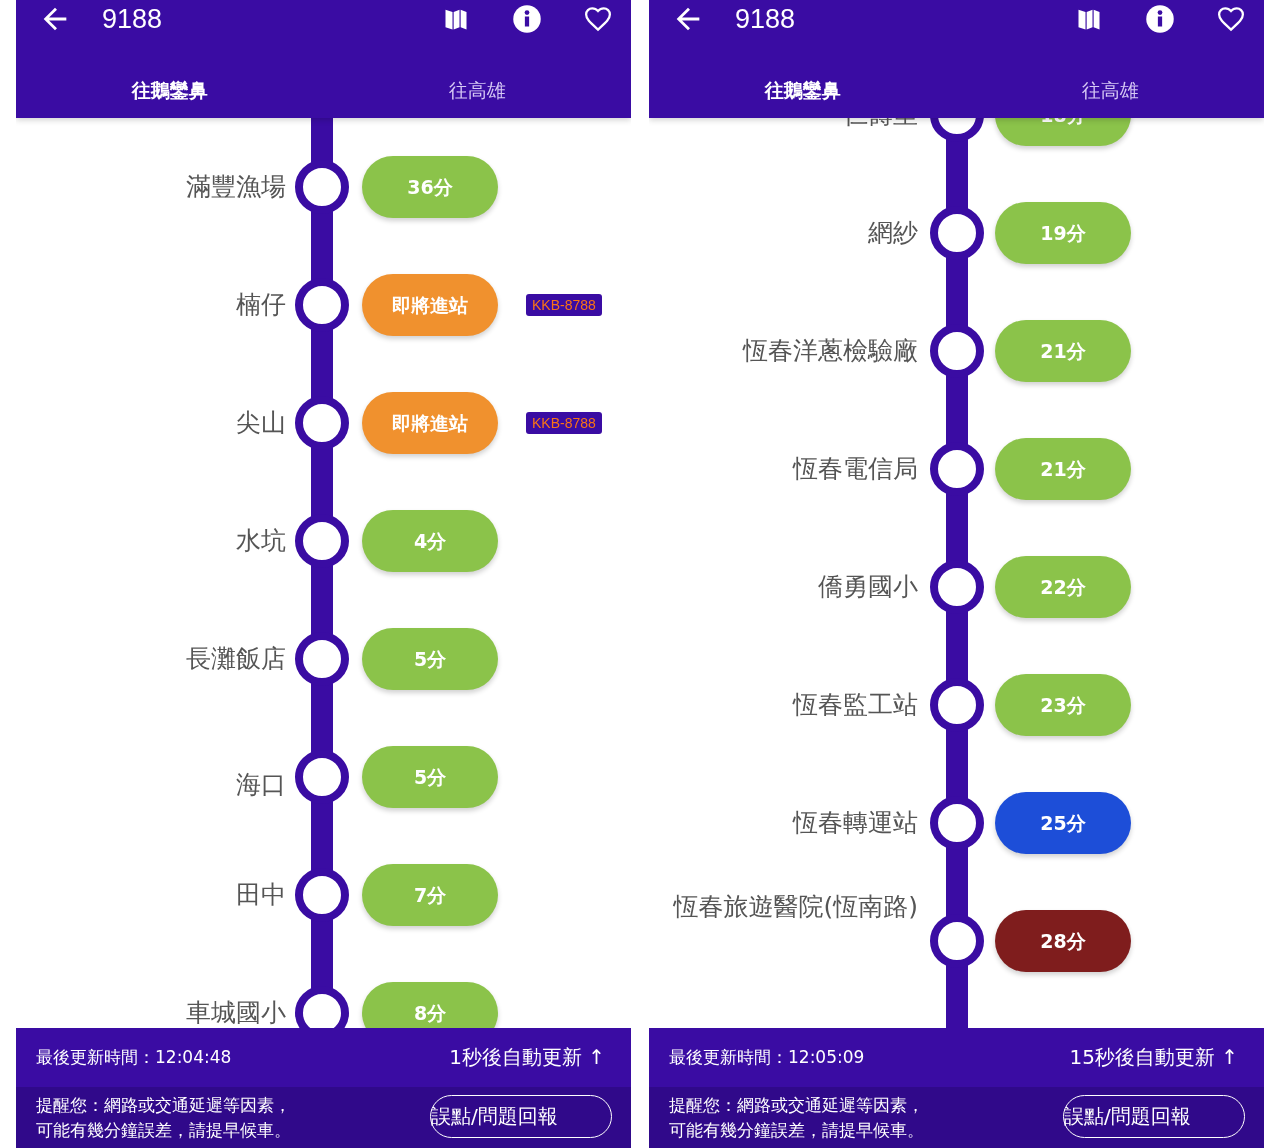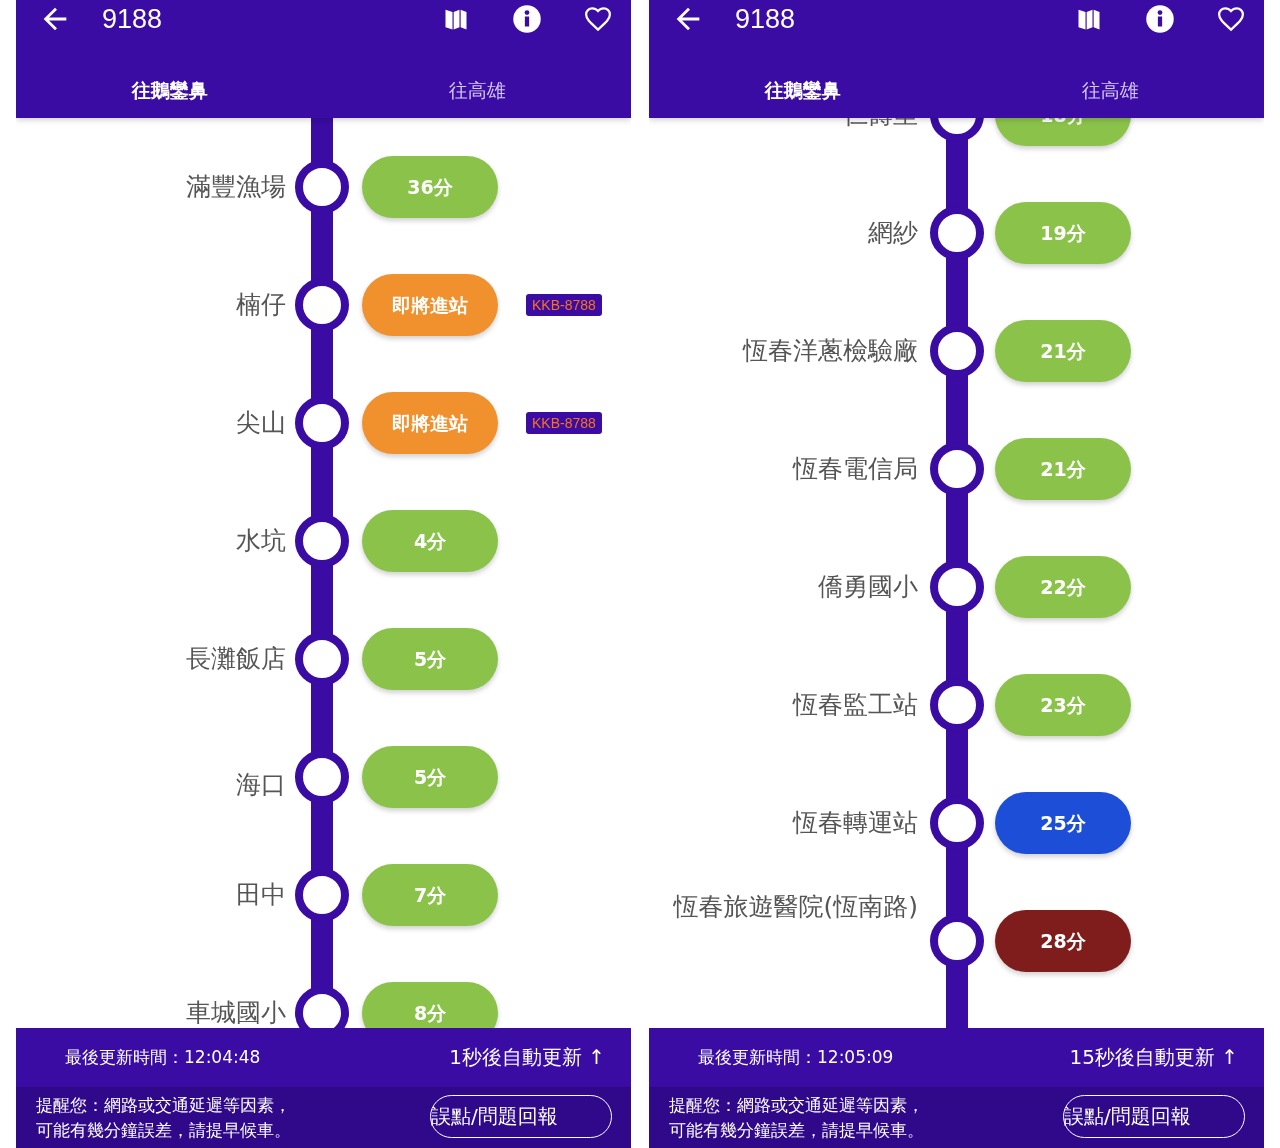--- a/index.html
+++ b/index.html
@@ -39,21 +39,21 @@
               text-align: center; line-height: 62px; box-shadow: 0 3px 5px rgba(0,0,0,0.18); cursor: pointer; }
   .left .eta-pill { left: 346px; }
   .right .eta-pill { left: 346px; }
   .eta-pill.green { background: #8bc34a; }
   .eta-pill.orange { background: #f0912e; }
   .plate { position: absolute; left: 510px; height: 22px; padding: 0 6px; background: #3a0ca3; color: #f97316; font-size: 14px;
            line-height: 22px; border-radius: 3px; font-family: "Liberation Sans", sans-serif; }
 
   .footer { position: absolute; top: 1028px; left: 0; width: 100%; height: 120px; z-index: 5; }
   .status-row { height: 59px; background: #3a0ca3; position: relative; color: #fff; }
-  .last-update { position: absolute; left: 20px; top: 0; line-height: 59px; font-size: 17px; margin-left: 29px; }
+  .last-update { position: absolute; left: 20px; top: 0; line-height: 59px; font-size: 17px; }
   .auto-refresh { position: absolute; right: 26px; top: 0; line-height: 59px; font-size: 20px; }
   .notice-row { height: 61px; background: #30098a; position: relative; color: #fff; }
   .notice { position: absolute; left: 20px; top: 6px; font-size: 17px; line-height: 25px; }
   .report-btn { position: absolute; right: 19px; top: 8px; width: 182px; height: 43px; border: 1.5px solid #ffffff; border-radius: 22px;
                 color: #fff; font-size: 20px; text-align: left; line-height: 40px; cursor: pointer; background: transparent; }
 </style>
 </head>
 <body>
 
 <div class="panel left">

